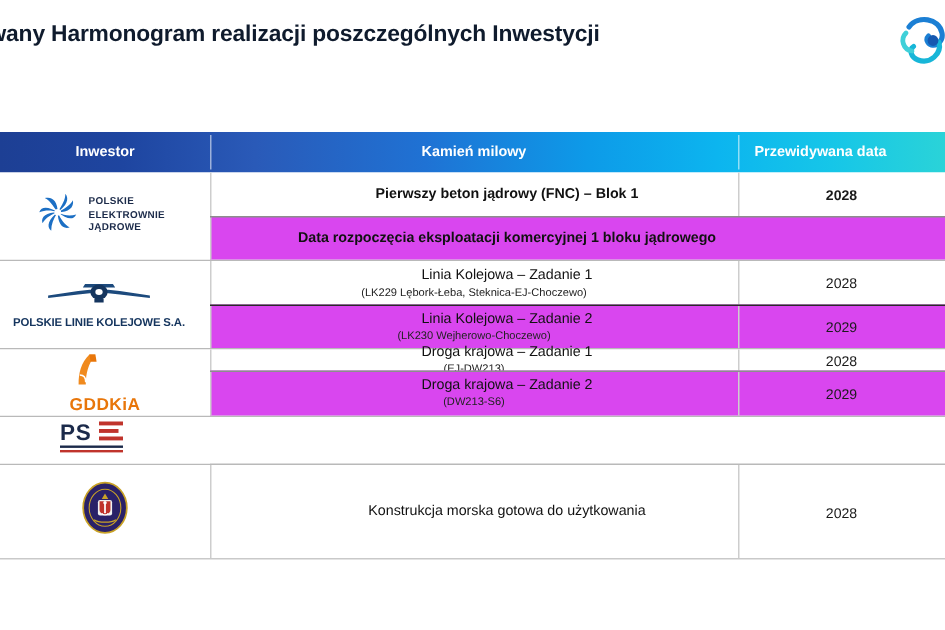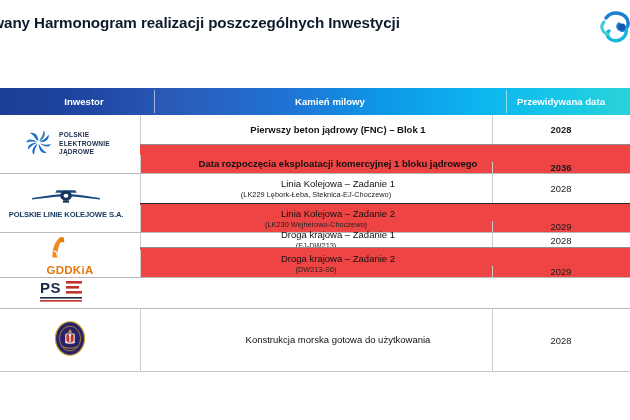--- a/index.html
+++ b/index.html
@@ -41,21 +41,20 @@
     width:630px;
   }
 
   .thead {
     display:flex;
     height:27px;
     background:linear-gradient(90deg,
         #1d3f94 0%, #1e45a0 13%, #2a5ab8 27%,
         #1f72d4 45%, #0d9ae8 62%, #0cb5ef 76%,
         #16c6e8 88%, #2ad3d8 100%);
-    justify-content:center;
   }
   .th {
     display:flex; align-items:center; justify-content:center;
     color:#ffffff; font-size:9.6px; font-weight:700;
     position:relative;
   }
   .th + .th::before {
     content:""; position:absolute; left:0; top:2px; bottom:2px;
     width:1px; background:rgba(255,255,255,.55);
   }
@@ -108,21 +107,21 @@
   .mrow .milestone::before {
     content:""; position:absolute; left:0; top:0; bottom:0;
     width:1px; background:#cdcdcd;
   }
 
   .m-main { font-size:9.5px; color:#111111; line-height:1.25;padding-left:44px; }
   .m-sub  { font-size:7.4px; color:#222222; line-height:1.25; }
 
   .bold .m-main, .bold .date { font-weight:700; }
 
-  .shade { background:#ef4444;align-items:flex-end; }
+  .shade { background:#d946ef; }
   .plain { background:#ffffff; }
 
   .toprule::after {
     content:""; position:absolute; left:0; right:0; top:0;
     height:1.4px; background:#8d8d8d;
   }
   .darkrule::after { background:#2a2a2a; height:1.2px; }
 
   
   .pej-wrap { display:flex; align-items:center; gap:6px; margin-left:-6px; }
@@ -199,21 +198,20 @@
             <div class="milestone">
               <span class="m-main">Pierwszy beton jądrowy (FNC) – Blok 1</span>
             </div>
             <div class="date">2028</div>
           </div>
 
           <div class="mrow bold shade toprule" style="height:29px">
             <div class="milestone">
               <span class="m-main">Data rozpoczęcia eksploatacji komercyjnej 1 bloku jądrowego</span>
             </div>
-            <div class="date">2036</div>
           </div>
 
         </div>
       </div>
 
       <div class="grp">
         <div class="logo-cell">
           <div class="pkp-wrap">
             <span>
               <svg viewBox="0 0 96 22" width="74" height="17">

